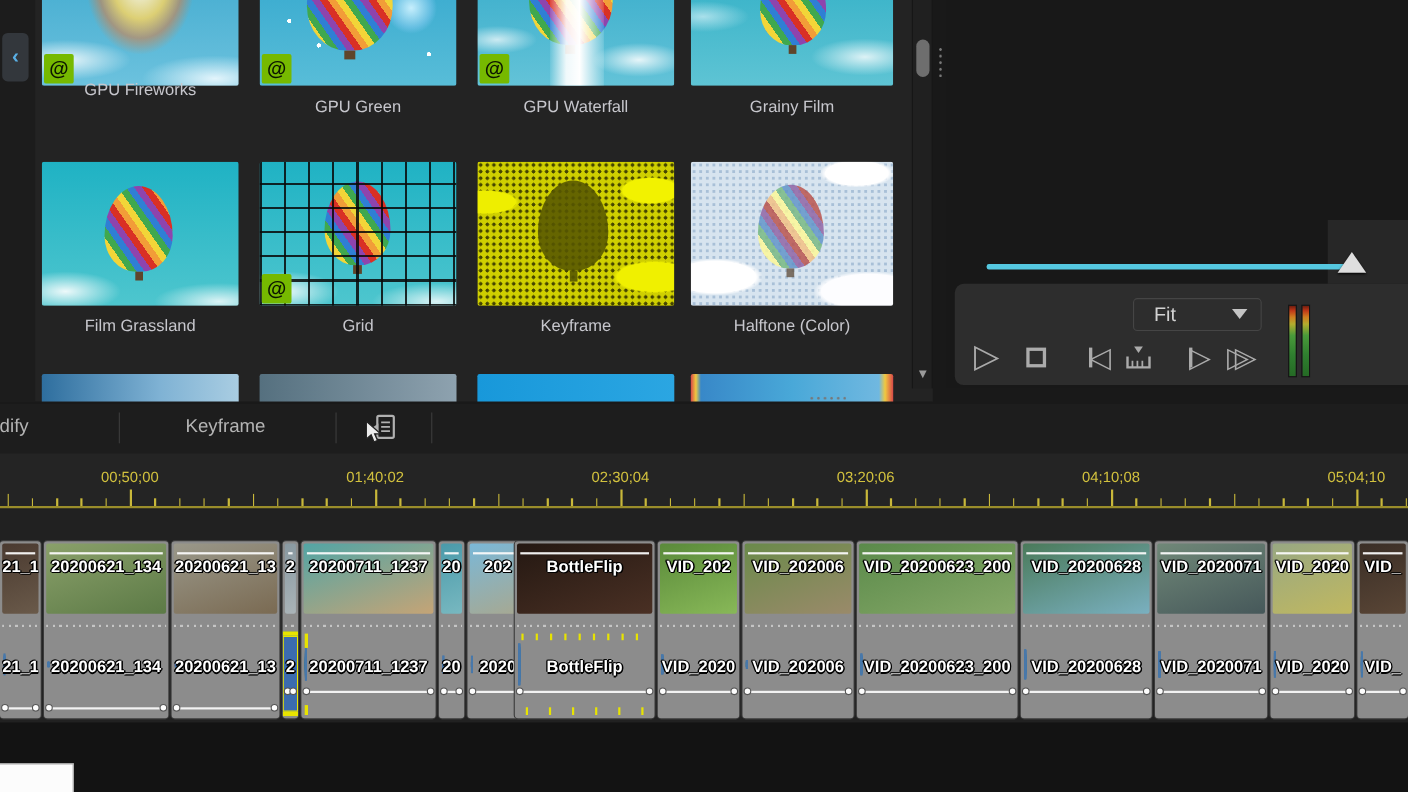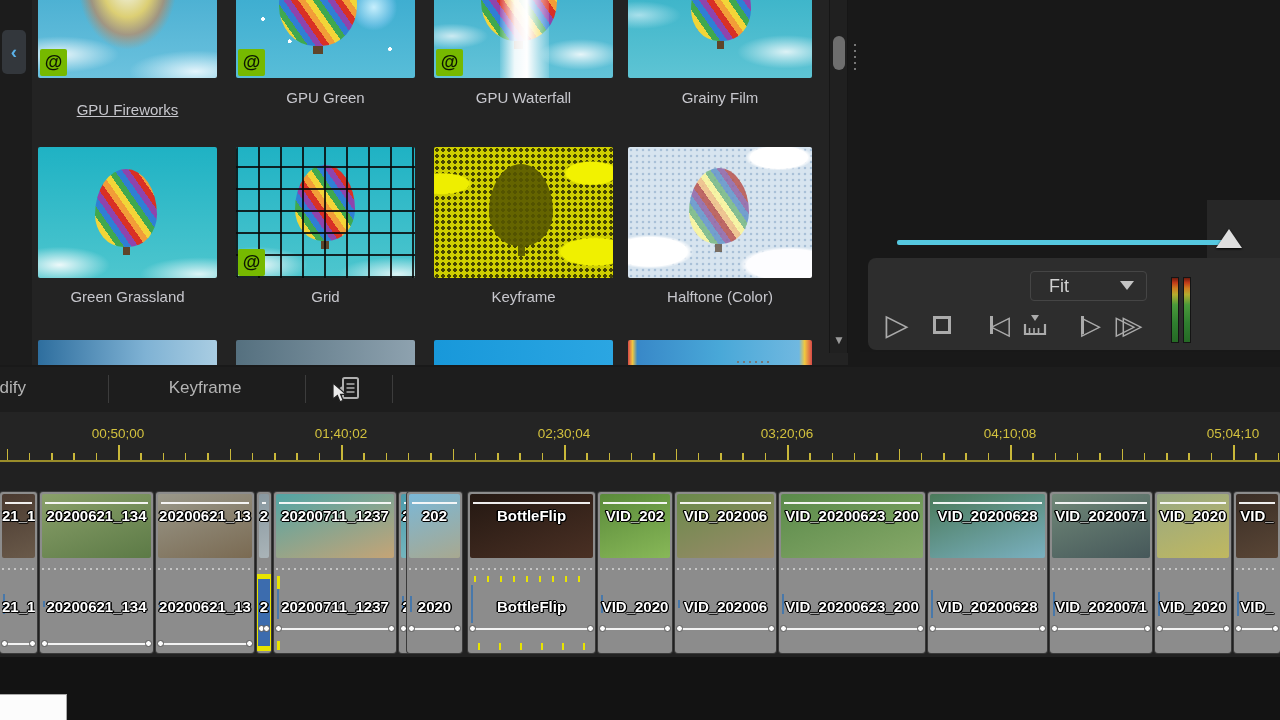--- a/index.html
+++ b/index.html
@@ -151,39 +151,39 @@
 <body>
 
 <div id="app">
 
   <div class="effects-panel">
     <div class="fx-leftstrip"></div>
     <div id="fx-grid">
         <div class="fx-tile fx-fireworks" style="left: 38px; top: -53px; width: 179px; height: 131px;">
           <div class="nv"></div>
         </div>
-        <div class="fx-label" style="left: 20px; top: 100px; width: 215px; text-decoration: underline;">GPU Fireworks</div>
+        <div class="fx-label" style="left: 20px; top: 72px; width: 215px;">GPU Fireworks</div>
         <div class="fx-tile fx-star" style="left: 236px; top: -53px; width: 179px; height: 131px;">
           <div class="balloon"></div>
           <div class="nv"></div>
         </div>
         <div class="fx-label" style="left: 218px; top: 88px; width: 215px;">GPU Green</div>
         <div class="fx-tile fx-waterfall" style="left: 434px; top: -53px; width: 179px; height: 131px;">
           <div class="balloon"></div>
           <div class="nv"></div>
         </div>
         <div class="fx-label" style="left: 416px; top: 88px; width: 215px;">GPU Waterfall</div>
         <div class="fx-tile fx-grainy" style="left: 628px; top: -53px; width: 184px; height: 131px;">
           <div class="balloon"></div>
         </div>
         <div class="fx-label" style="left: 610px; top: 88px; width: 220px;">Grainy Film</div>
         <div class="fx-tile fx-grassland" style="left: 38px; top: 147px; width: 179px; height: 131px;">
           <div class="balloon"></div>
         </div>
-        <div class="fx-label" style="left: 20px; top: 287px; width: 215px;">Green Grassland</div>
+        <div class="fx-label" style="left: 20px; top: 287px; width: 215px;">Film Grassland</div>
         <div class="fx-tile fx-grid" style="left: 236px; top: 147px; width: 179px; height: 131px;">
           <div class="balloon"></div>
           <div class="nv"></div>
         </div>
         <div class="fx-label" style="left: 218px; top: 287px; width: 215px;">Grid</div>
         <div class="fx-tile fx-halftone" style="left: 434px; top: 147px; width: 179px; height: 131px;">
           <div class="sil"></div>
         </div>
         <div class="fx-label" style="left: 416px; top: 287px; width: 215px;">Keyframe</div>
         <div class="fx-tile fx-halftone-color" style="left: 628px; top: 147px; width: 184px; height: 131px;">
@@ -521,21 +521,21 @@
           <i style="height: 8.91924px;"></i>
           <i style="height: 3.81199px;"></i>
           <i style="height: 16.707px;"></i>
         </div>
         <div class="clip-name ca-name">20</div>
         <div class="vol-line" style="top: 136px;">
           <div class="vol-dot" style="left: -2px;"></div>
           <div class="vol-dot" style="right: -2px;"></div>
         </div>
       </div>
-      <div class="clip" style="left: 407px; width: 55px;">
+      <div class="clip" style="left: 425px; width: 55px;">
         <div class="cv-thumb" style="background: linear-gradient(160deg, rgb(122, 184, 216), rgb(168, 168, 144));"></div>
         <div class="cv-line"></div>
         <div class="clip-name cv-name">202</div>
         <div class="clip-dotsep"></div>
         <div class="wave">
           <i style="height: 2.13795px;"></i>
           <i style="height: 4.01011px;"></i>
           <i style="height: 2.298px;"></i>
           <i style="height: 16.2578px;"></i>
           <i style="height: 6.22691px;"></i>

